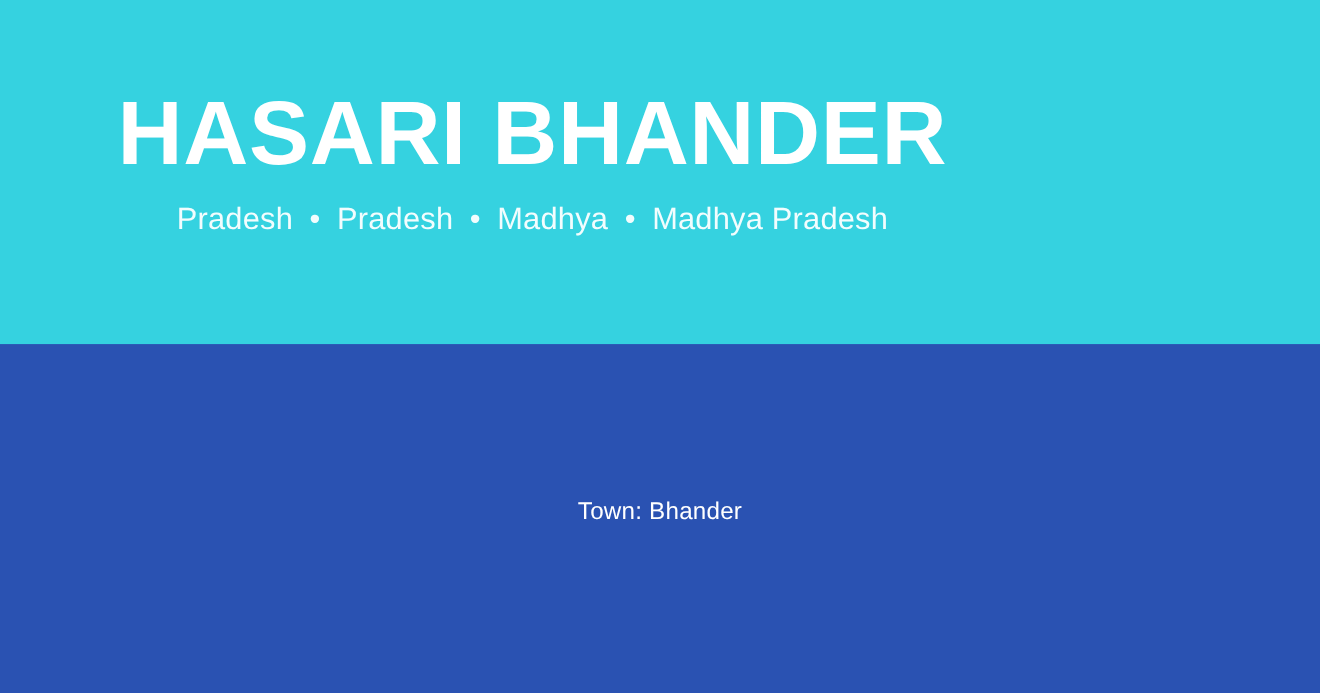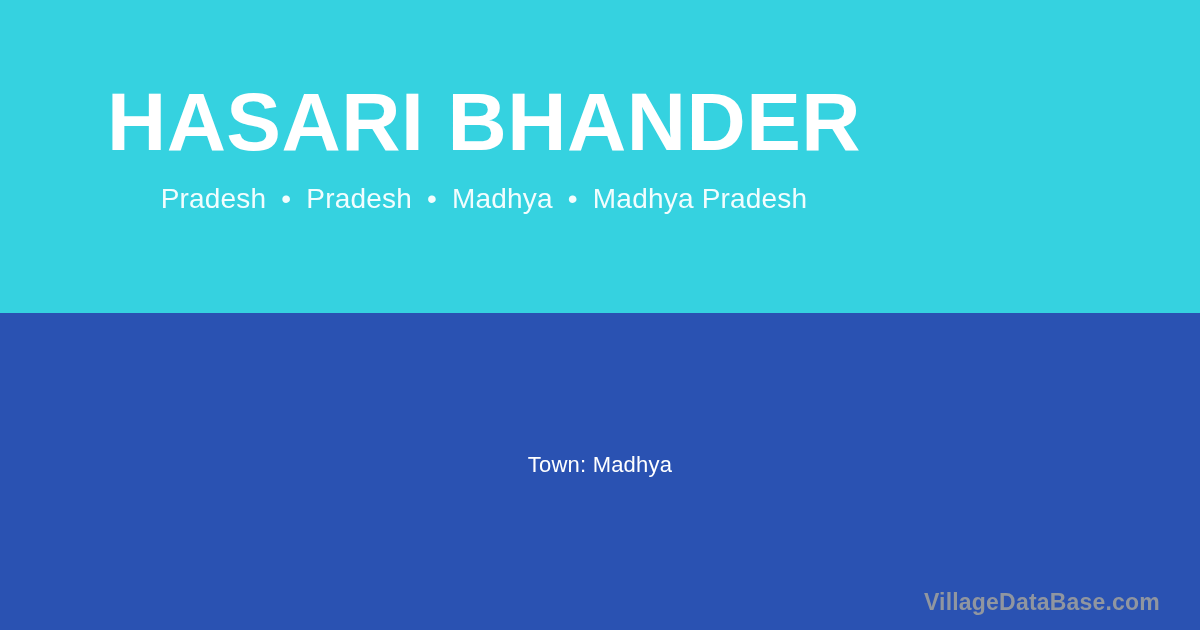--- a/index.html
+++ b/index.html
@@ -137,18 +137,17 @@
       <span class="sep-dot">•</span>
       <span>Pradesh</span>
       <span class="sep-dot">•</span>
       <span>Madhya</span>
       <span class="sep-dot">•</span>
       <span>Madhya Pradesh</span>
     </div>
   </div>
 
   <div class="body-block">
-    <div class="detail-line">Town: Madhya</div>
+    <div class="detail-line">Town: Bhander</div>
   </div>
 
-  <div class="watermark">VillageDataBase.com</div>
 
 </div>
 
 </body></html>

